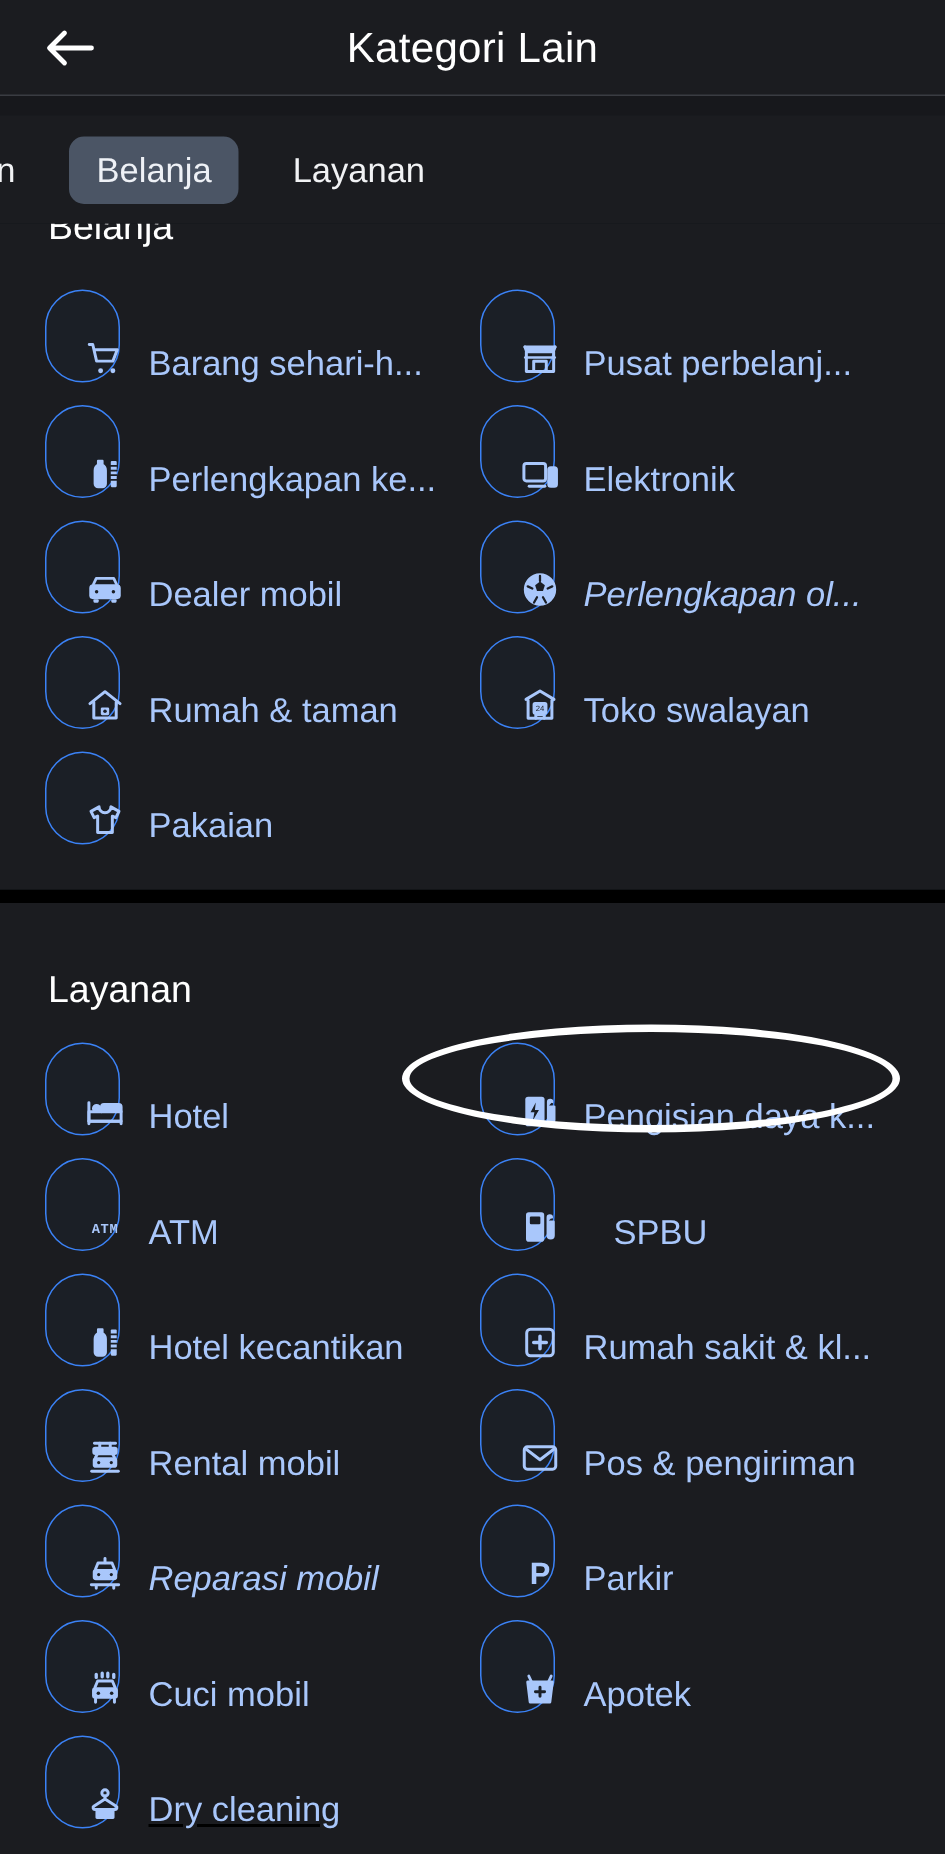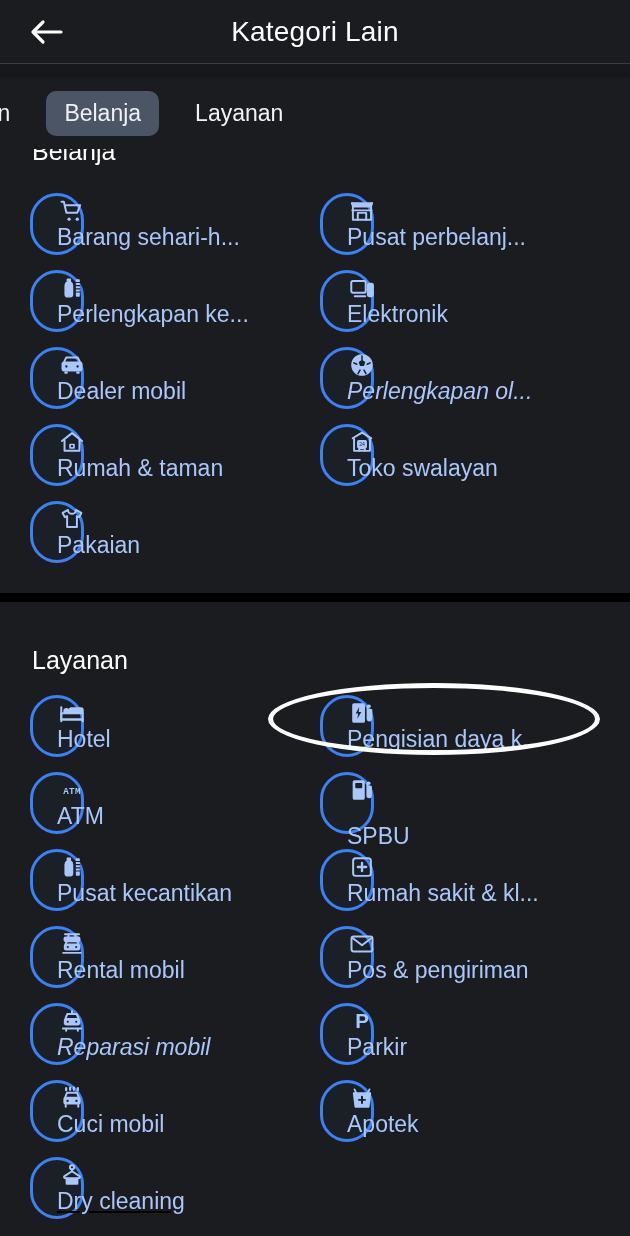--- a/index.html
+++ b/index.html
@@ -56,30 +56,29 @@
   .section { position: relative; background: #1b1c20; }
   .section-title {
     color: #ffffff; font-size: 25px; font-weight: 400;
     padding: 0 0 0 32px;
   }
   .divider { height: 9px; background: #000000; width: 100%; }
 
   
   .chip-grid { position: relative; }
   .chip {
-    display: inline-flex; align-items: flex-start;
+    display: inline-flex; align-items: flex-end;
     height: 62px;
-    border: 3px solid #3b82f6;
+    border: 1px solid #3b82f6;
     border-radius: 31px;
     background: #1b1f26;
     padding: 0 24px;
     cursor: pointer;
     white-space: nowrap;
     max-width: 100%;
-    flex-direction: column;
   }
   .chip .ic { flex: 0 0 auto; display: flex; align-items: center; justify-content: center; width: 30px; height: 30px; margin-right: 14px; }
   .chip .ic svg { display: block; }
   .chip .lbl { color: #a9c7fb; font-size: 23px; font-weight: 400; line-height: 1; }
 
   .col-left  { position: absolute; left: 30px; }
   .col-right { position: absolute; left: 320px; }
 
   
   .ellipse {
@@ -248,21 +247,21 @@
               <span class="lbl">ATM</span>
             </div>
             <div class="chip" style="position: absolute; left: 0px; top: 154px;">
               <span class="ic">
                 <svg width="28" height="28" viewBox="0 0 24 24" fill="none" stroke="#a9c7fb" stroke-width="1.7" stroke-linecap="round" stroke-linejoin="round">
                   <path d="M8 4.5h2.6v2.2c1.2.7 1.9 1.9 1.9 3.3v7.6a2 2 0 0 1-2 2H8.1a2 2 0 0 1-2-2V10c0-1.4.7-2.6 1.9-3.3V4.5z" fill="#a9c7fb" stroke="#a9c7fb" stroke-width="1.2"></path>
                   <rect x="15.3" y="4.5" width="3.4" height="15" rx="0.6" fill="#a9c7fb" stroke="none"></rect>
                   <path d="M15.3 7.3h3.4M15.3 10h3.4M15.3 12.7h3.4M15.3 15.4h3.4" stroke="#1b1f26" stroke-width="1"></path>
                 </svg>
               </span>
-              <span class="lbl">Pusat kecantikan</span>
+              <span class="lbl">Hotel kecantikan</span>
             </div>
             <div class="chip" style="position: absolute; left: 0px; top: 231px;">
               <span class="ic">
                 <svg width="28" height="28" viewBox="0 0 24 24" fill="none" stroke="#a9c7fb" stroke-width="1.7" stroke-linecap="round" stroke-linejoin="round">
                   <path d="M6 3.6h12"></path>
                   <path d="M9 3.6v2.8M15 3.6v2.8"></path>
                   <rect x="5.6" y="6.4" width="12.8" height="3" rx="0.8" fill="#a9c7fb" stroke="#a9c7fb"></rect>
                   <rect x="5" y="11.6" width="14" height="6" rx="1.8" fill="#a9c7fb" stroke="none"></rect>
                   <path d="M6.6 11.6 7.8 9.6h8.4l1.2 2" stroke="#a9c7fb" fill="none"></path>
                   <circle cx="8.4" cy="14.6" r="0.9" fill="#1b1f26" stroke="none"></circle>

